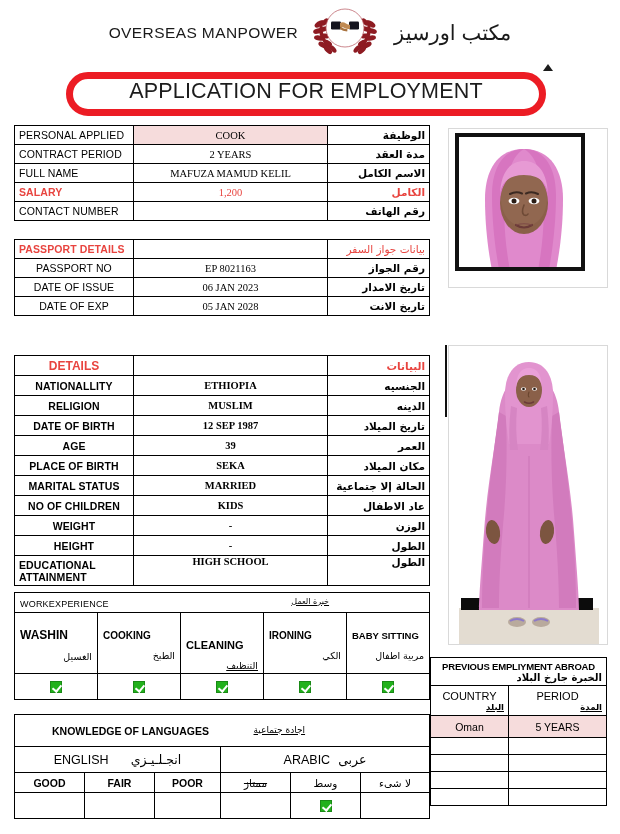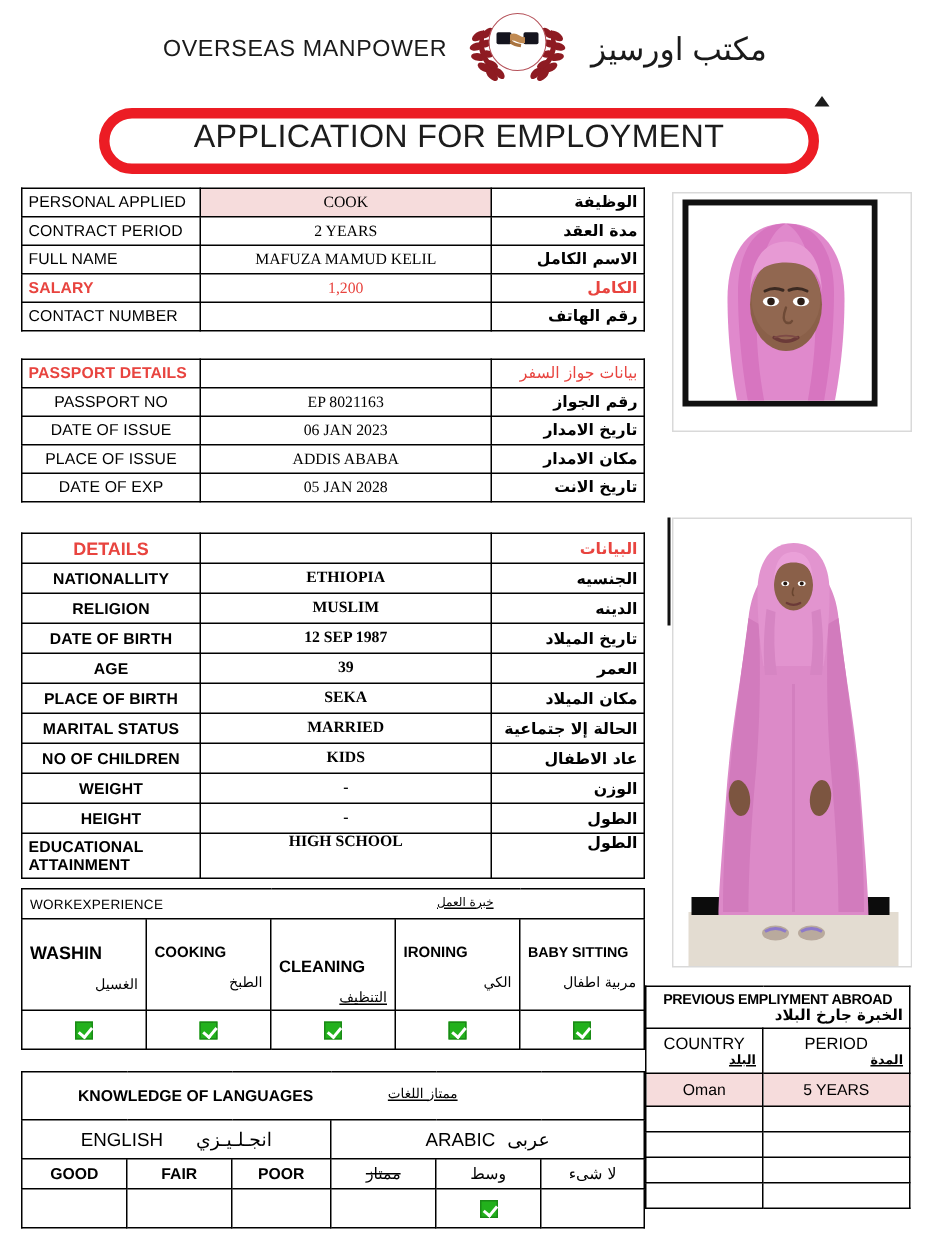--- a/index.html
+++ b/index.html
@@ -302,25 +302,20 @@
           <td class="lbl" style="text-align: center;">PASSPORT NO</td>
           <td class="val">EP 8021163</td>
           <td class="ar">رقم الجواز</td>
         </tr>
         <tr>
           <td class="lbl" style="text-align: center;">DATE OF ISSUE</td>
           <td class="val">06 JAN 2023</td>
           <td class="ar">تاريخ الامدار</td>
         </tr>
         <tr>
-          <td class="lbl" style="text-align: center;">PLACE OF ISSUE</td>
-          <td class="val">ADDIS ABABA</td>
-          <td class="ar">مكان الامدار</td>
-        </tr>
-        <tr>
           <td class="lbl" style="text-align: center;">DATE OF EXP</td>
           <td class="val">05 JAN 2028</td>
           <td class="ar">تاريخ الانت</td>
         </tr>
       </tbody>
   </table>
 
   <table class="grid" id="tbl-details">
     <colgroup>
         <col style="width:119px">
@@ -437,21 +432,21 @@
     <colgroup>
         <col style="width:70px">
         <col style="width:70px">
         <col style="width:66px">
         <col style="width:70px">
         <col style="width:70px">
         <col style="width:69px">
       </colgroup>
     <tbody>
         <tr>
-          <td class="lang-hdr" colspan="6"><span class="ar" style="float: right; font-size: 9px; font-weight: normal; text-decoration: underline; margin-right: 120px; direction: rtl; font-family: &quot;DejaVu Sans&quot;, sans-serif;">ممتاز اللغات</span><span class="en" style="font-size: 10.5px; font-weight: bold;">KNOWLEDGE OF LANGUAGES</span></td>
+          <td class="lang-hdr" colspan="6"><span class="ar" style="float: right; font-size: 9px; font-weight: normal; text-decoration: underline; margin-right: 120px; direction: rtl; font-family: &quot;DejaVu Sans&quot;, sans-serif;">اجادة جتماعية</span><span class="en" style="font-size: 10.5px; font-weight: bold;">KNOWLEDGE OF LANGUAGES</span></td>
         </tr>
         <tr>
           <td class="lang-row-lbl" colspan="3"><span class="lang-name-en">ENGLISH</span><span class="lang-name-ar" style="margin-left: 22px;">انجـلـيـزي</span></td>
           <td class="lang-row-lbl" colspan="3"><span class="lang-name-en">ARABIC</span><span class="lang-name-ar" style="margin-left: 8px;">عربى</span></td>
         </tr>
         <tr>
           <td class="lvl-en" style="height: 20px;">GOOD</td>
           <td class="lvl-en" style="height: 20px;">FAIR</td>
           <td class="lvl-en" style="height: 20px;">POOR</td>
           <td class="lvl-ar strike" style="height: 20px;">ممتاز</td>

